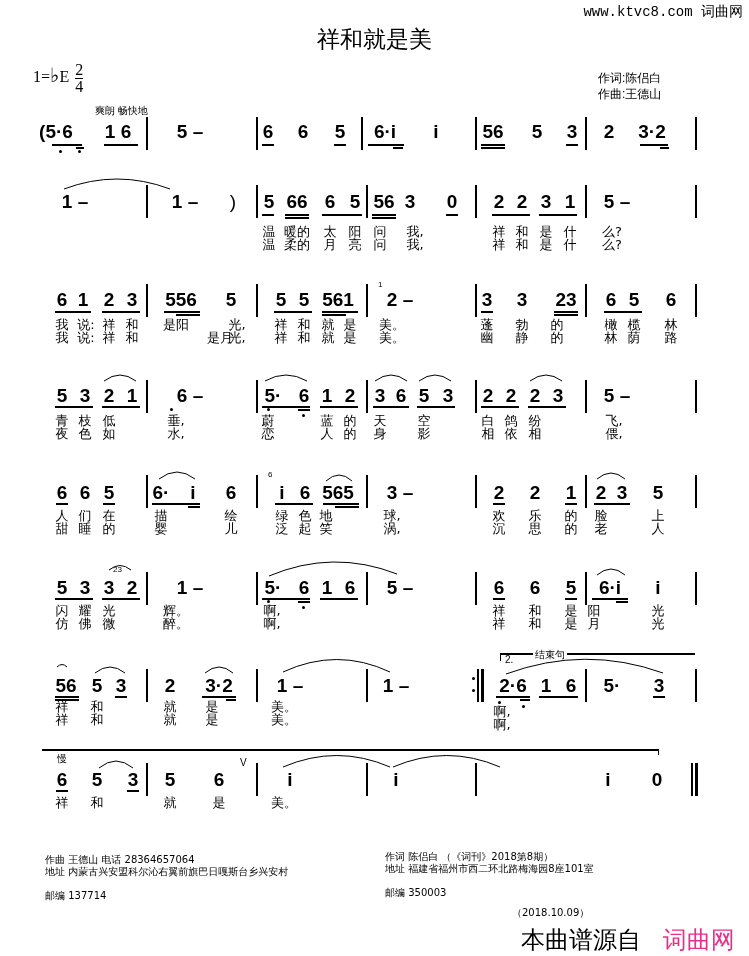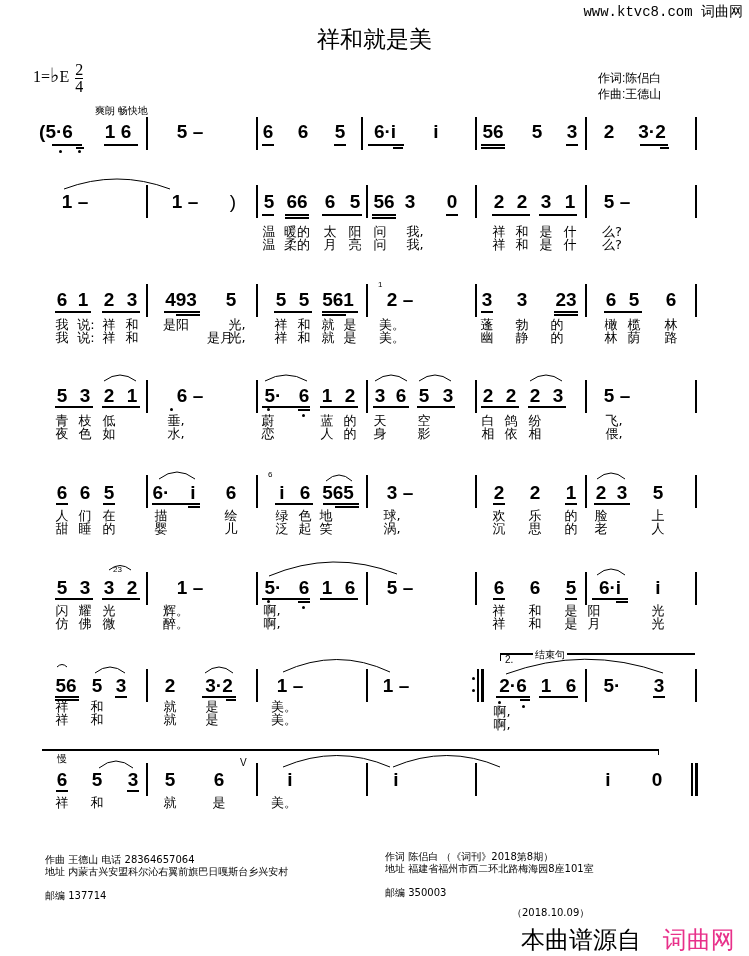--- a/index.html
+++ b/index.html
@@ -133,21 +133,21 @@
 </div>
 
 <div>
   <span class="n" style="left:62px;top:290px;">6</span>
   <span class="n" style="left:83px;top:290px;">1</span>
   <div class="ul" style="left:55px;top:311px;width:36px;"></div>
   <span class="n" style="left:109px;top:290px;">2</span>
   <span class="n" style="left:132px;top:290px;">3</span>
   <div class="ul" style="left:102px;top:311px;width:38px;"></div>
   <div class="bar" style="left:146px;top:284px;height:33px;"></div>
-  <span class="n" style="left:181px;top:290px;">493</span>
+  <span class="n" style="left:181px;top:290px;">556</span>
   <div class="ul" style="left:164px;top:311px;width:36px;"></div>
   <div class="ul" style="left:176px;top:314px;width:24px;"></div>
   <span class="n" style="left:231px;top:290px;">5</span>
   <div class="bar" style="left:256px;top:284px;height:33px;"></div>
   <span class="n" style="left:281px;top:290px;">5</span>
   <span class="n" style="left:304px;top:290px;">5</span>
   <div class="ul" style="left:274px;top:311px;width:38px;"></div>
   <span class="n" style="left:338px;top:290px;">561</span>
   <div class="ul" style="left:322px;top:311px;width:36px;"></div>
   <div class="ul" style="left:322px;top:314px;width:24px;"></div>

